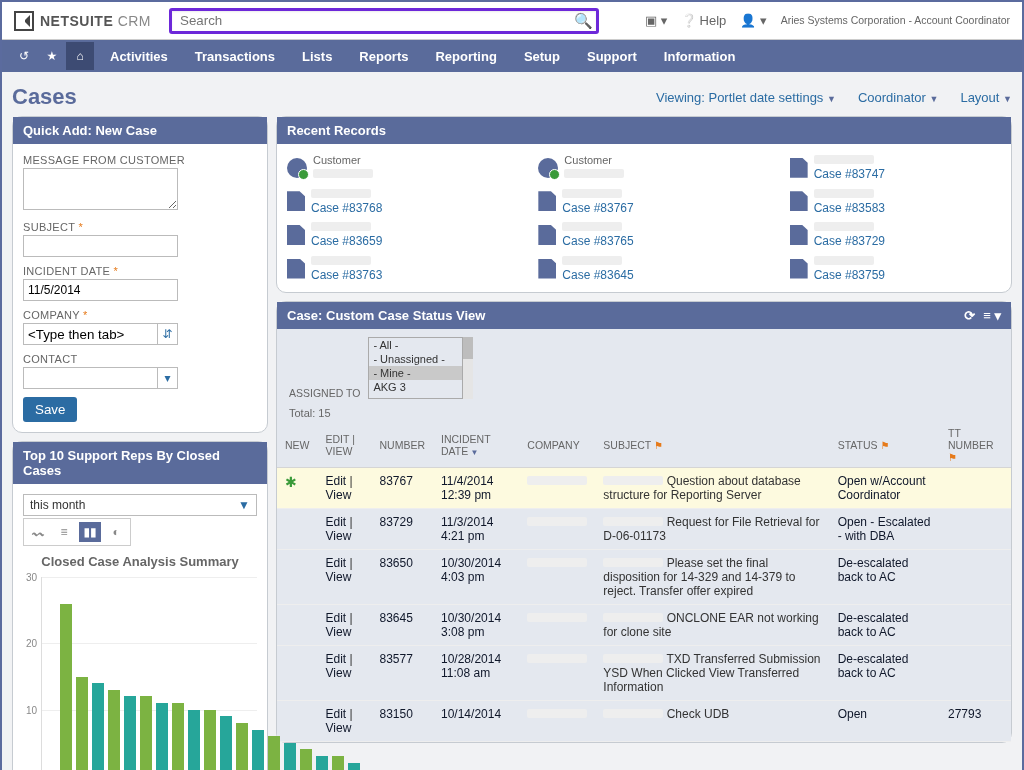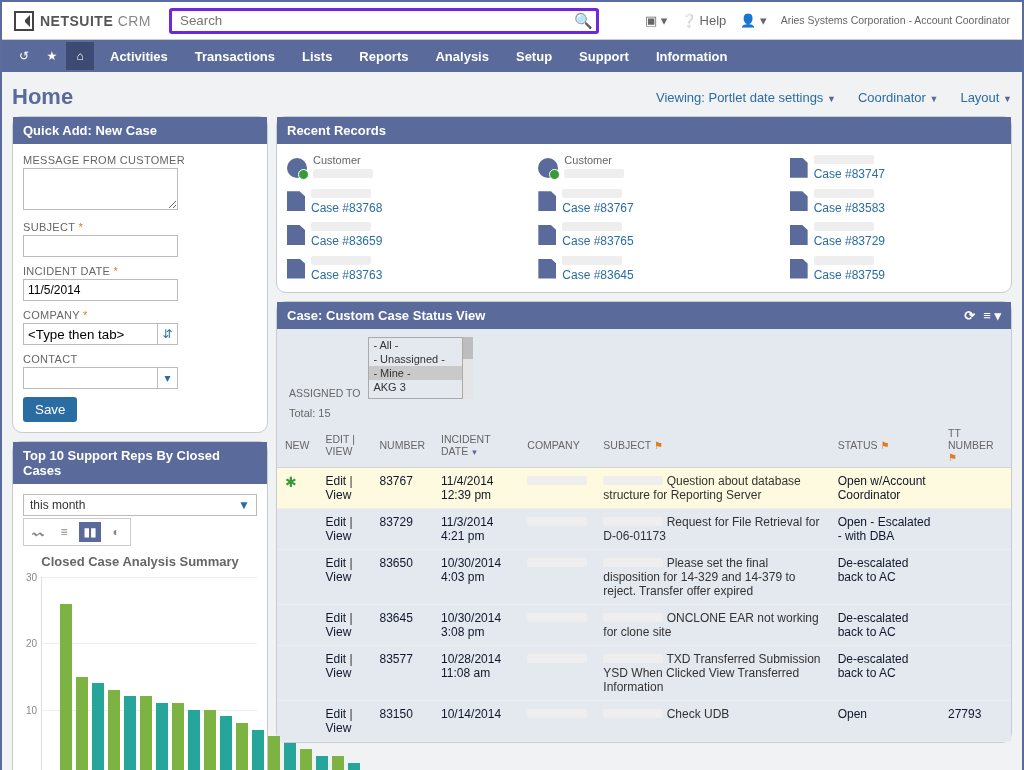--- a/index.html
+++ b/index.html
@@ -117,30 +117,30 @@
 
 <div class="navbar">
   <div class="nav-ic">↺</div>
   <div class="nav-ic">★</div>
   <div class="nav-ic active">⌂</div>
   <div class="nav-items">
     <span>Activities</span>
     <span>Transactions</span>
     <span>Lists</span>
     <span>Reports</span>
-    <span>Analysis</span>
+    <span>Reporting</span>
     <span>Setup</span>
     <span>Support</span>
     <span>Information</span>
   </div>
 </div>
 
 <div class="page">
   <div class="page-hdr">
-    <div class="page-title">Home</div>
+    <div class="page-title">Cases</div>
     <div class="page-hdr-right">
       <span><span>Viewing: Portlet date settings</span> <span class="caret">▼</span></span>
       <span><span>Coordinator</span> <span class="caret">▼</span></span>
       <span><span>Layout</span> <span class="caret">▼</span></span>
     </div>
   </div>
 
   <div class="cols">
 
     <div class="col-l">

